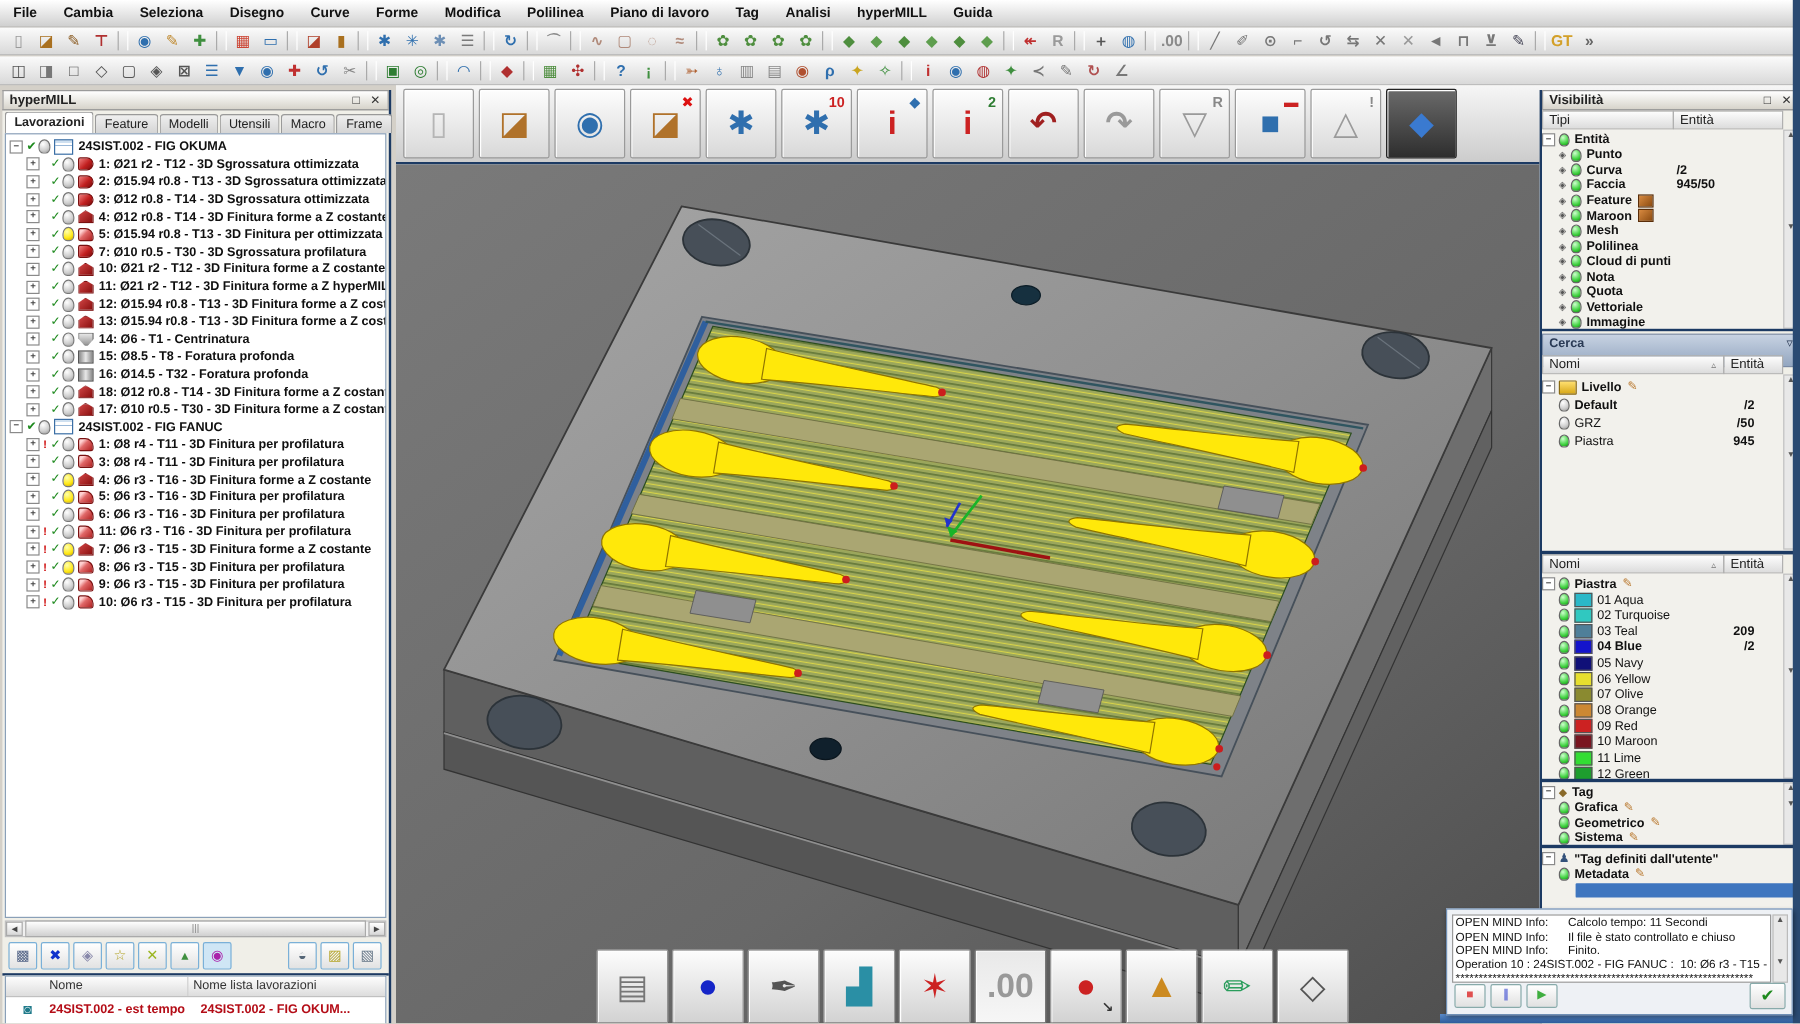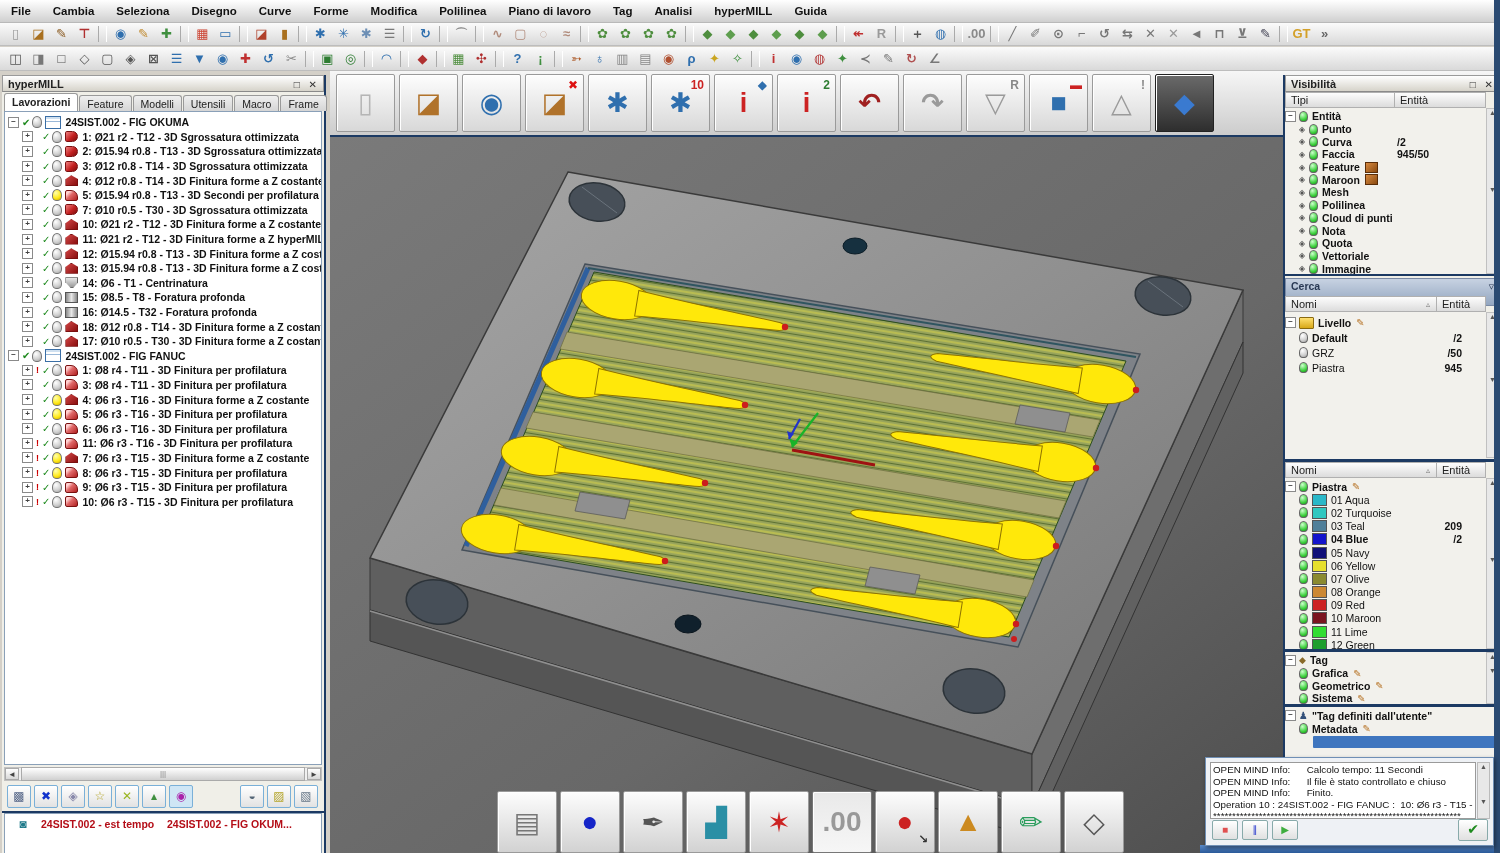--- a/index.html
+++ b/index.html
@@ -394,31 +394,31 @@
           <span>4: Ø12 r0.8 - T14 - 3D Finitura forme a Z costante</span>
         </div>
 
         <div class="trow">
           <span class="ind"></span>
           <span class="t-exp">+</span>
           <span class="t-warn warn-off">!</span>
           <span class="t-chk">✓</span>
           <span class="t-bulb bulb-yellow"></span>
           <span class="t-tool tool-profile"></span>
-          <span>5: Ø15.94 r0.8 - T13 - 3D Secondi per profilatura</span>
+          <span>5: Ø15.94 r0.8 - T13 - 3D Finitura per ottimizzata</span>
         </div>
 
         <div class="trow">
           <span class="ind"></span>
           <span class="t-exp">+</span>
           <span class="t-warn warn-off">!</span>
           <span class="t-chk">✓</span>
           <span class="t-bulb bulb-gray"></span>
           <span class="t-tool tool-rough"></span>
-          <span>7: Ø10 r0.5 - T30 - 3D Sgrossatura ottimizzata</span>
+          <span>7: Ø10 r0.5 - T30 - 3D Sgrossatura profilatura</span>
         </div>
 
         <div class="trow">
           <span class="ind"></span>
           <span class="t-exp">+</span>
           <span class="t-warn warn-off">!</span>
           <span class="t-chk">✓</span>
           <span class="t-bulb bulb-gray"></span>
           <span class="t-tool tool-finish"></span>
           <span>10: Ø21 r2 - T12 - 3D Finitura forme a Z costante</span>
@@ -634,20 +634,24 @@
     <span class="spacer"></span>
     <span style="display:flex;gap:3px;margin-right:4px;">
 
     <span class="mini-btn" style="color: rgb(85, 102, 119);">◒</span>
           <span class="mini-btn" style="color: rgb(181, 165, 42);">▨</span>
           <span class="mini-btn" style="color: rgb(102, 119, 136);">▧</span>
         </span>
   </div>
   <div class="navy-sep" style="left:0;top:736px;width:322px;height:2px;"></div>
   <div id="jobsbox">
+    <div class="jobs-hdr">
+      <span class="c1">Nome</span>
+      <span class="c2">Nome lista lavorazioni</span>
+    </div>
     <div>
 
         <div class="job-row tone-red">
           <span class="jicon" style="color: rgb(31, 122, 138);">◙</span>
           <span class="jc1">24SIST.002 - est tempo</span>
           <span class="jc2">24SIST.002 - FIG OKUM...</span>
         </div>
 
         <div class="job-row tone-black">
           

